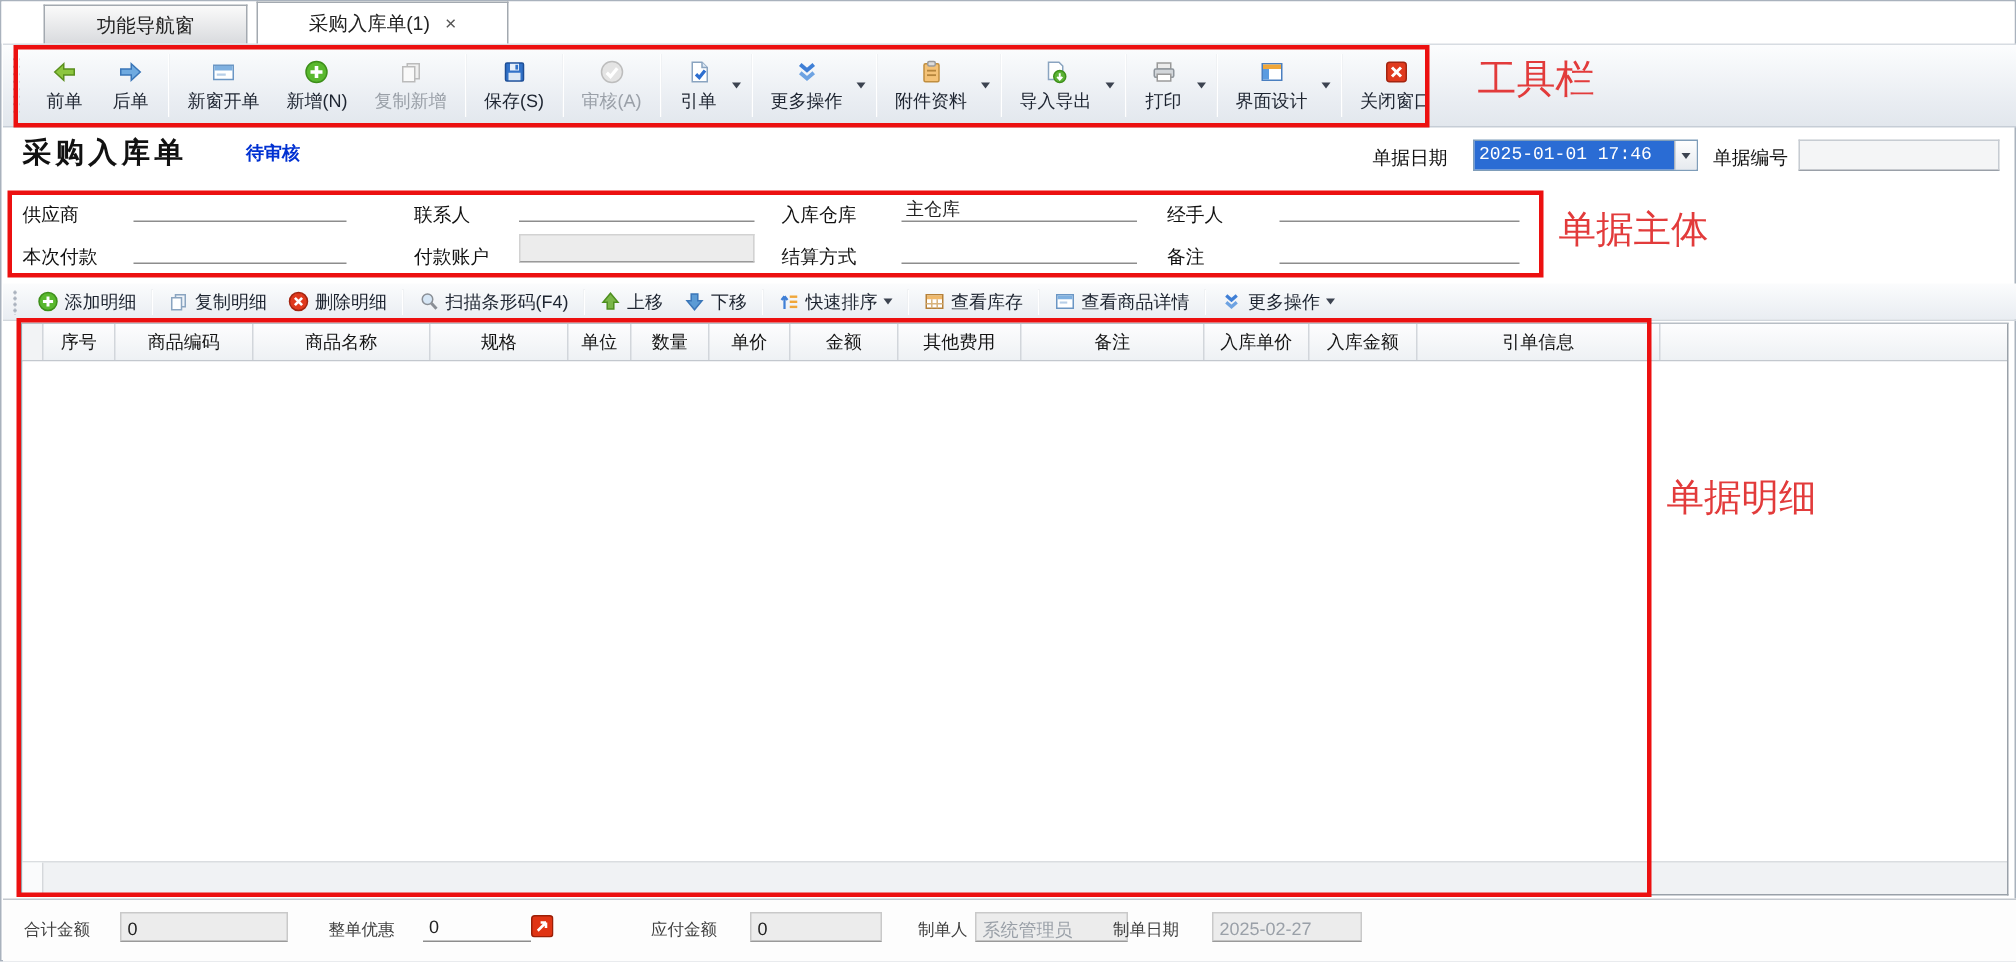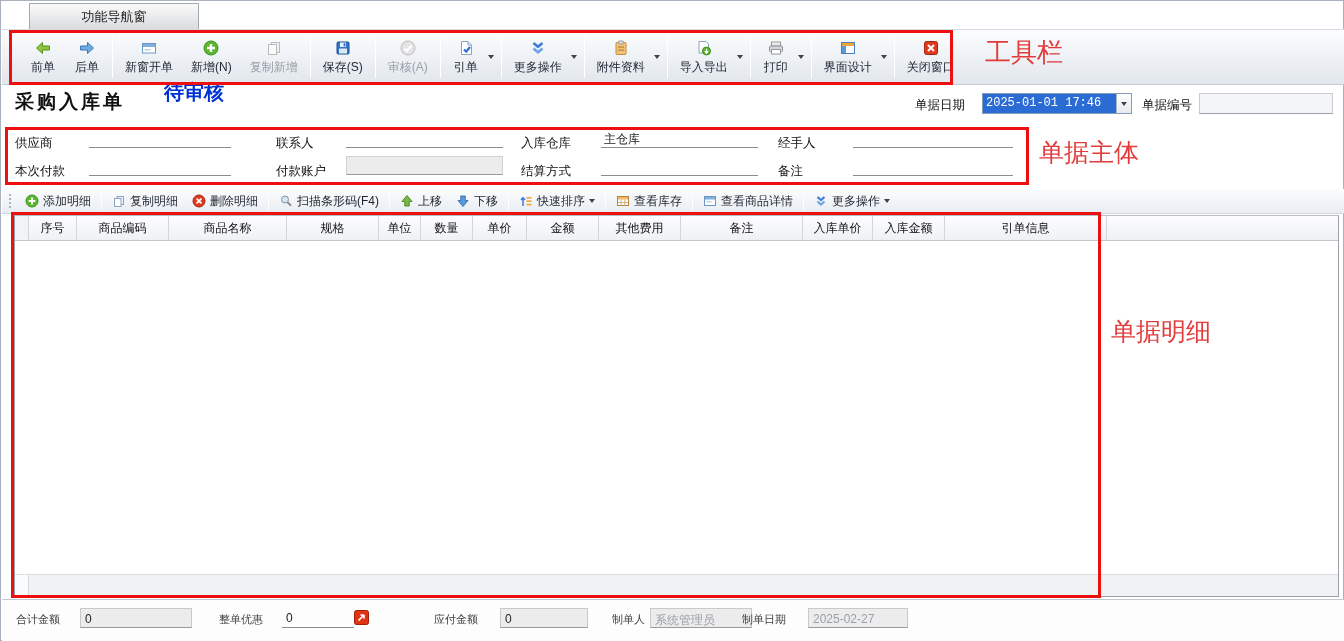--- a/index.html
+++ b/index.html
@@ -6,41 +6,41 @@
   html,body { width:1344px; height:641px; }
   body { font-family:"Liberation Sans","DejaVu Sans",sans-serif; font-size:12px; color:#222; background:#fff; position:relative; overflow:hidden; }
   .win { position:absolute; inset:0; border:1px solid #a9b2bd; background:#fff; }
 
   
   .win-close { position:absolute; top:1px; right:6px; color:#8a93a3; font-size:13px; cursor:pointer; }
 
   
   .tabs { position:absolute; left:0; top:0; width:100%; height:28px; background:#fff; }
   .tab { position:absolute; top:2px; height:26px; display:flex; align-items:center; justify-content:center; gap:10px; font-size:13px; color:#222; }
-  .tab.inactive { left:28px; width:170px; background:linear-gradient(#fafafa,#d9dbde); border:1px solid #a3a9b0; border-bottom:none; }
+  .tab.inactive { left:28px; width:136px; background:linear-gradient(#fafafa,#d9dbde); border:1px solid #a3a9b0; border-bottom:none; }
   .tab.active { left:170px; top:0; height:28px; width:168px; background:#fff; border:1px solid #a3a9b0; border-bottom:none; z-index:2; }
   .tab-close { color:#555; font-size:13px; cursor:pointer; }
 
   
   .toolbar { position:absolute; left:1px; top:28px; width:1342px; height:56px;
     background:linear-gradient(#fcfdfe,#e9edf2 70%,#e2e7ed);
     border-top:1px solid #d7dce2; border-bottom:1px solid #c6cdd6;
     display:flex; align-items:center; padding-left:6px; }
   .grip { width:5px; height:40px; margin-right:8px;
     background-image:radial-gradient(#a9b1bd 1px, transparent 1.2px); background-size:4px 5px; }
   .tb-btn { display:flex; flex-direction:column; align-items:center; justify-content:flex-end; gap:2px;
     padding:3px 9px; min-width:44px; cursor:pointer; }
   .tb-btn .tb-label { font-size:12px; color:#1d2430; white-space:nowrap; }
   .tb-btn.disabled .tb-label { color:#9aa0a8; }
   .sep { width:1px; height:42px; background:#c9d0d8; border-right:1px solid #fff; margin:0 3px; }
   .caret { width:0; height:0; border-left:3.5px solid transparent; border-right:3.5px solid transparent; border-top:4px solid #3c4350; margin:0 4px 0 0; align-self:center; cursor:pointer; }
 
   
   .doc-title { position:absolute; left:14px; top:88px; font-size:19px; font-weight:bold; letter-spacing:3px; color:#111; }
-  .doc-status { position:absolute; left:163px; top:78px; font-size:20px; font-weight:bold; color:#0031d2; }
+  .doc-status { position:absolute; left:163px; top:93px; font-size:12px; font-weight:bold; color:#0031d2; }
   .hdr-label { position:absolute; top:96px; font-size:12.5px; color:#111; }
   .date-combo { position:absolute; left:981px; top:92px; width:150px; height:21px; background:#fff; border:1px solid #7f9db9; display:flex; cursor:text; }
   .date-sel { flex:1; background:#2a6cd4; color:#fff; font-family:"Liberation Mono","DejaVu Sans Mono",monospace; font-size:12px; line-height:19px; padding-left:3px; white-space:nowrap; }
   .date-drop { width:15px; background:linear-gradient(#fefefe,#e6eaef); border-left:1px solid #aab4c0; display:flex; align-items:center; justify-content:center; cursor:pointer; }
   .date-drop .caret { margin:0; }
   .docno-field { position:absolute; left:1198px; top:92px; width:134px; height:21px; background:#f4f5f6; border:1px solid #c7ccd2; border-bottom-color:#9aa0a8; }
 
   
   .form-area { position:absolute; left:0; top:124px; width:1030px; height:64px; }
   .f-label { position:absolute; font-size:12.5px; color:#111; }
@@ -88,20 +88,24 @@
 </head>
 <body>
 
 <div class="win">
 
   <span class="win-close">×</span>
 
   <div class="tabs">
     <div class="tab inactive">
       <span>功能导航窗</span>
+    </div>
+    <div class="tab active">
+      <span>采购入库单(1)</span>
+      <span class="tab-close">×</span>
     </div>
   </div>
 
   <div class="toolbar">
     <div class="grip"></div>
 
     <div class="tb-btn">
       <svg width="18" height="18">
           <path d="M8.5 3.5 L2.5 9 L8.5 14.5 L8.5 11 L15.5 11 L15.5 7 L8.5 7 Z" fill="#8dc63f" stroke="#5a8f1d"></path>
         </svg>

